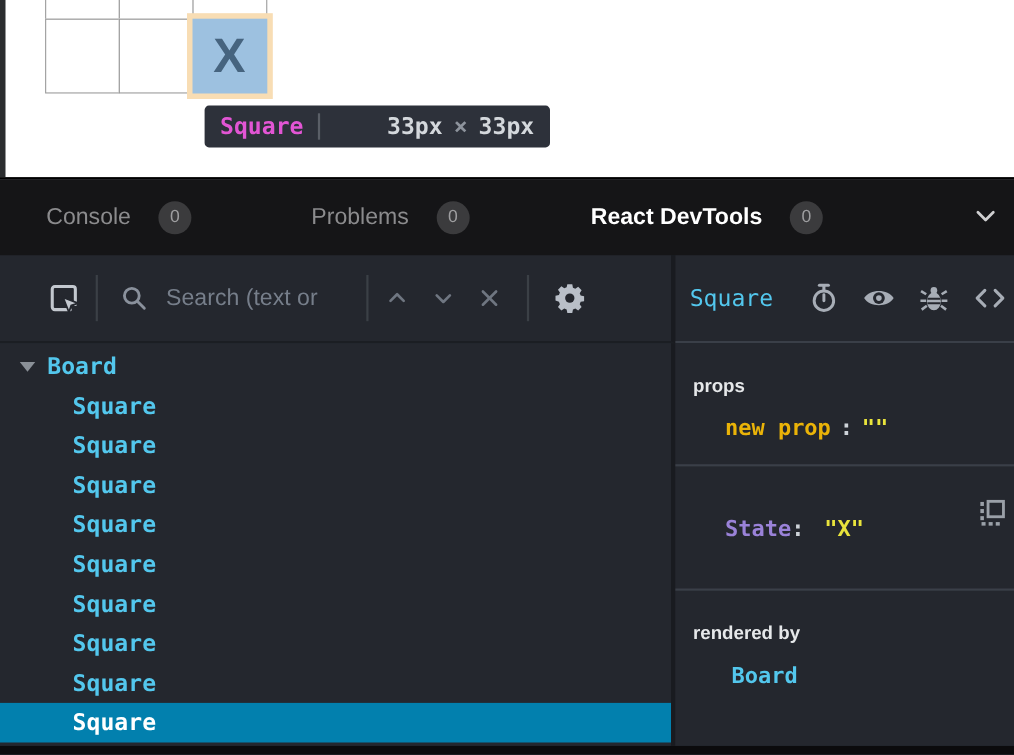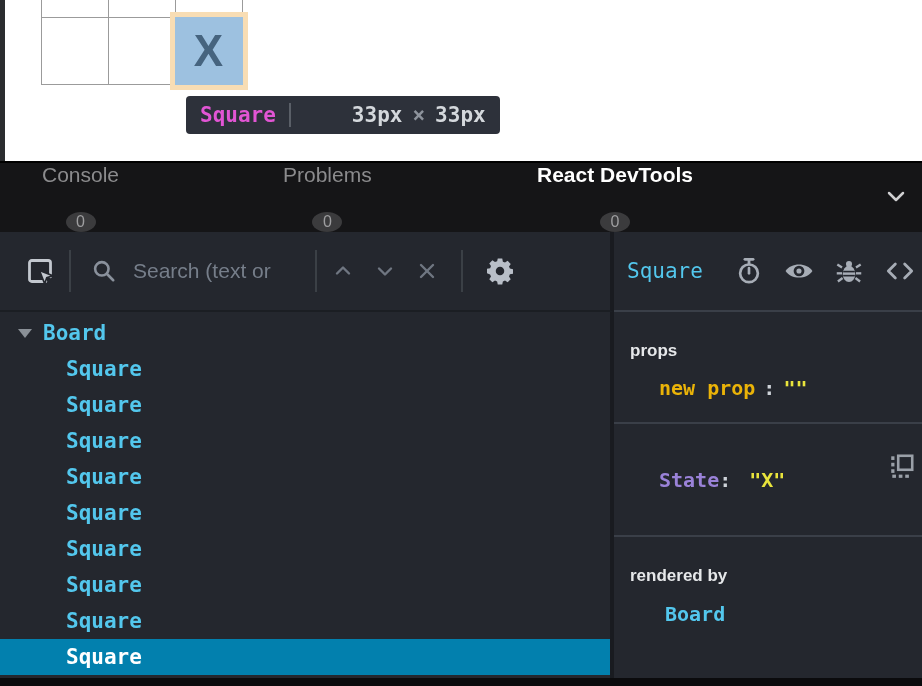--- a/index.html
+++ b/index.html
@@ -20,33 +20,33 @@
   .tooltip { position:absolute; left:186px; top:96px; height:38px; background:#2d313a;
              border-radius:4px; display:flex; align-items:center; gap:13px; padding:0 14px;
              font-family:"DejaVu Sans Mono", monospace; font-weight:bold; font-size:21px; }
   .tooltip .comp { color:var(--tooltip-pink,#e255d4); }
   .tooltip .sep { width:2px; height:24px; background:#5a5f67; }
   .tooltip .dims { color:#d4d8dc; display:flex; gap:10px; align-items:center;margin-left:48px; }
   .tooltip .times { color:#8d939c; }
 
   
   .tab-bar { position:relative; height:69px; background:var(--tabbar-bg,#151517); }
-  .tab { position:absolute; top:0; height:69px; display:flex; align-items:center; gap:25px; cursor:default;flex-direction:column; }
+  .tab { position:absolute; top:0; height:69px; display:flex; align-items:center; gap:25px; cursor:default; }
   .tab .tab-label { font-size:21px; color:#8b8b8d; }
   .tab.active .tab-label { color:#ffffff; font-weight:700; }
   .tab .badge { width:30px; height:30px; border-radius:50%; background:#3b3b3d; color:#9e9ea0;
                 font-size:16px; display:flex; align-items:center; justify-content:center; }
   .tab-console { left:42px; } .tab-problems { left:283px; } .tab-react { left:537px; }
   .tabbar-chevron { position:absolute; right:14px; top:22px; }
 
   
   .toolbar { display:flex; height:80px; background:var(--panel-bg,#24272e); }
   .toolbar-left { width:614px; flex:none; display:flex; align-items:center;
                   border-right:4px solid var(--divider-dark,#191b20);
-                  border-bottom:2px solid #1b1e23; padding-left:26px; }
+                  border-bottom:2px solid #1b1e23; padding-left:44px; }
   .tb-divider { width:2px; height:42px; background:#3b4046; flex:none; }
   .icon-btn { display:flex; align-items:center; justify-content:center; flex:none; }
   .search-input { background:transparent; border:none; outline:none; width:182px;
                   font-size:21px; color:#d7dbe0; margin-left:16px;
                   font-family:"Liberation Sans", sans-serif; }
   .search-input::placeholder { color:#767e8a; }
   .toolbar-right { flex:1; display:flex; align-items:center; padding-left:13px;
                    border-bottom:2px solid var(--divider-light,#3a3f48); }
   .selected-comp-title { color:var(--accent-cyan,#53c7ed); font-size:21px;
                          font-family:"DejaVu Sans Mono", monospace; }

